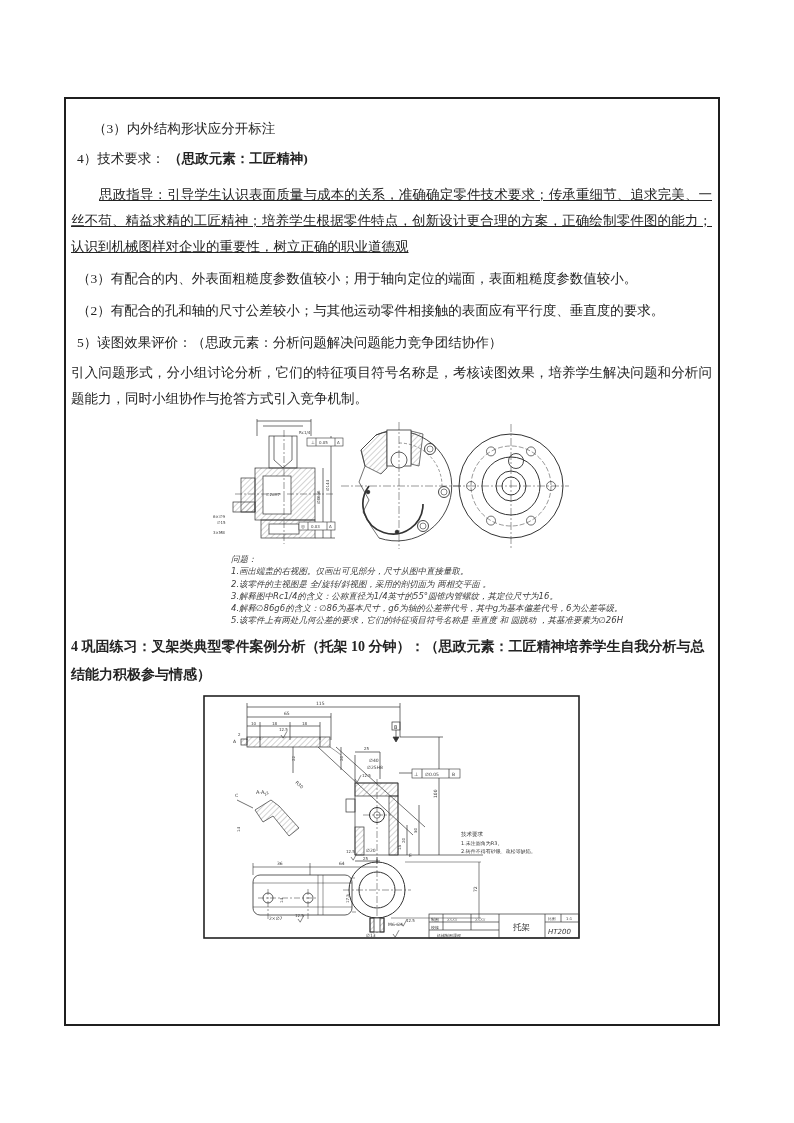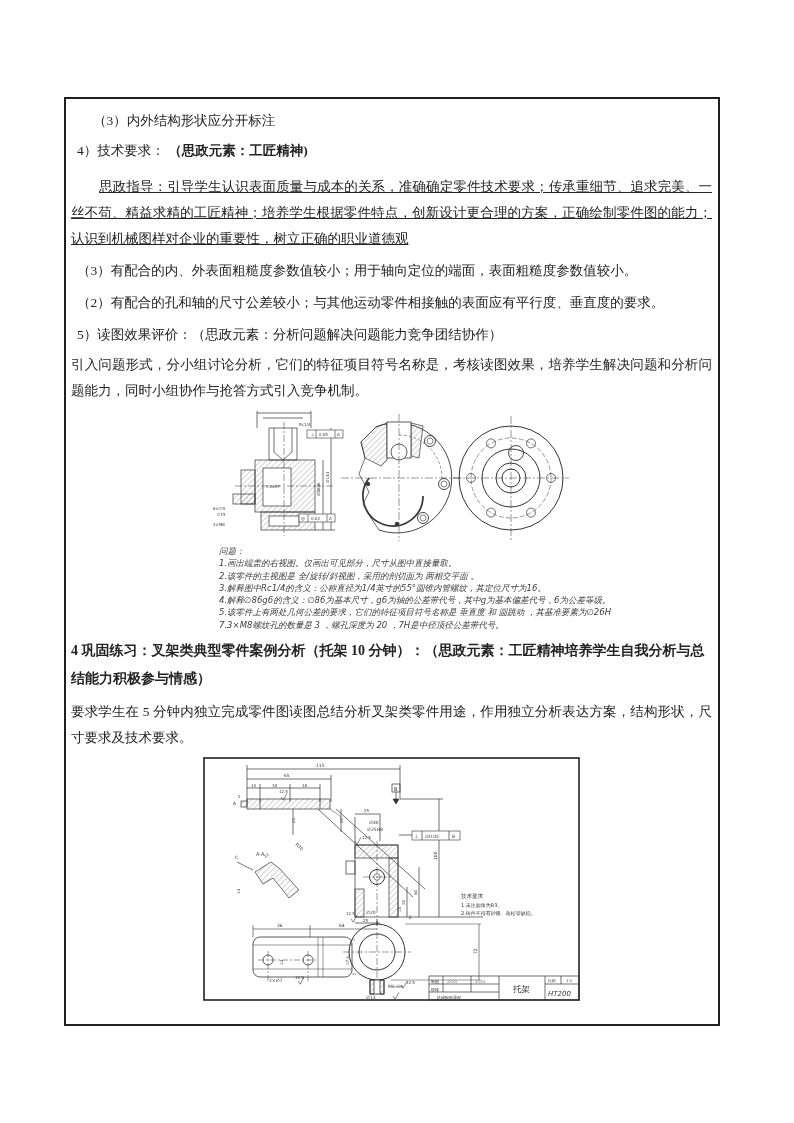--- a/index.html
+++ b/index.html
@@ -1,28 +1,28 @@
 <!DOCTYPE html>
 <html><head>
 <meta charset="utf-8">
 <style>
   html,body{margin:0;padding:0;background:#ffffff;}
   .page{position:relative;width:794px;height:1123px;background:#ffffff;overflow:hidden;
         font-family:"Liberation Serif","DejaVu Serif",serif;color:#232323;}
   .cell{position:absolute;left:64px;top:97px;width:656px;height:929px;
         border:2px solid #1f1f1f;box-sizing:border-box;padding:9px 6px 0 5px;}
   .para{font-size:13.5px;line-height:26px;margin:0 0 9px 0;text-align:justify;}
-  .p-ind22{text-indent:22px;}
+  .p-ind22{text-indent:22px;margin-top:8px;}
   .p-ind6{text-indent:6px;}
   .p-ind28{text-indent:28px;text-decoration:underline;}
   .m4{margin-bottom:4px;} .m6{margin-bottom:6px;} .m10{margin-bottom:10px;}
   .bold{font-weight:bold;font-family:Liberation Serif, serif;}
   .heading{font-size:14px;font-weight:bold;line-height:28px;margin:2px 0 6px 0;}
   .draw1-wrap{margin:4px 0 6px 140px;width:400px;}
-  .questions{margin:2px 0 0 8px;width:392px;font-size:8.5px;line-height:12.3px;
+  .questions{margin:2px 0 0 20px;width:392px;font-size:8.5px;line-height:12.3px;
              font-style:italic;color:#3c3c3c;font-family:"DejaVu Sans",sans-serif;}
   .questions div{white-space:nowrap;overflow:hidden;}
   .draw2-wrap{margin:6px 0 0 132px;width:380px;}
   svg{display:block;}
   svg text{font-family:"DejaVu Sans",sans-serif;fill:#3a3a3a;}
   .tb-x{fill:#777;font-style:italic;}
 </style>
 </head>
 <body>
 
@@ -141,27 +141,25 @@
         </g>
       </svg>
 
       <div class="questions">
         <div>问题：</div>
         <div>1.画出端盖的右视图。仅画出可见部分，尺寸从图中直接量取。</div>
         <div>2.该零件的主视图是 全/旋转/斜视图，采用的剖切面为 两相交平面 。</div>
         <div>3.解释图中Rc1/4的含义：公称直径为1/4英寸的55°圆锥内管螺纹，其定位尺寸为16。</div>
         <div>4.解释∅86g6的含义：∅86为基本尺寸，g6为轴的公差带代号，其中g为基本偏差代号，6为公差等级。</div>
         <div>5.该零件上有两处几何公差的要求，它们的特征项目符号名称是 垂直度 和 圆跳动 ，其基准要素为∅26H7孔轴线。</div>
-        <div>7.3×M8螺纹孔的数量是 3 ，螺孔深度为 20 ，7H是中径顶径公差带代号。</div>
       </div>
     </div>
 
     <p class="heading">4 巩固练习：叉架类典型零件案例分析（托架 10 分钟）：（思政元素：工匠精神培养学生自我分析与总结能力积极参与情感）</p>
 
-    <p class="para" style="margin-bottom:0;">要求学生在 5 分钟内独立完成零件图读图总结分析叉架类零件用途，作用独立分析表达方案，结构形状，尺寸要求及技术要求。</p>
 
     <div class="draw2-wrap">
       <svg width="378" height="245" viewBox="0 0 378 245">
         <defs>
           <pattern id="h2" patternUnits="userSpaceOnUse" width="4" height="4" patternTransform="rotate(45)">
             <line x1="0" y1="0" x2="0" y2="4" stroke="#5a5a5a" stroke-width="0.55"></line>
           </pattern>
         </defs>
         <rect x="1" y="1" width="375" height="242" fill="#fff" stroke="#222" stroke-width="1.6"></rect>
 

